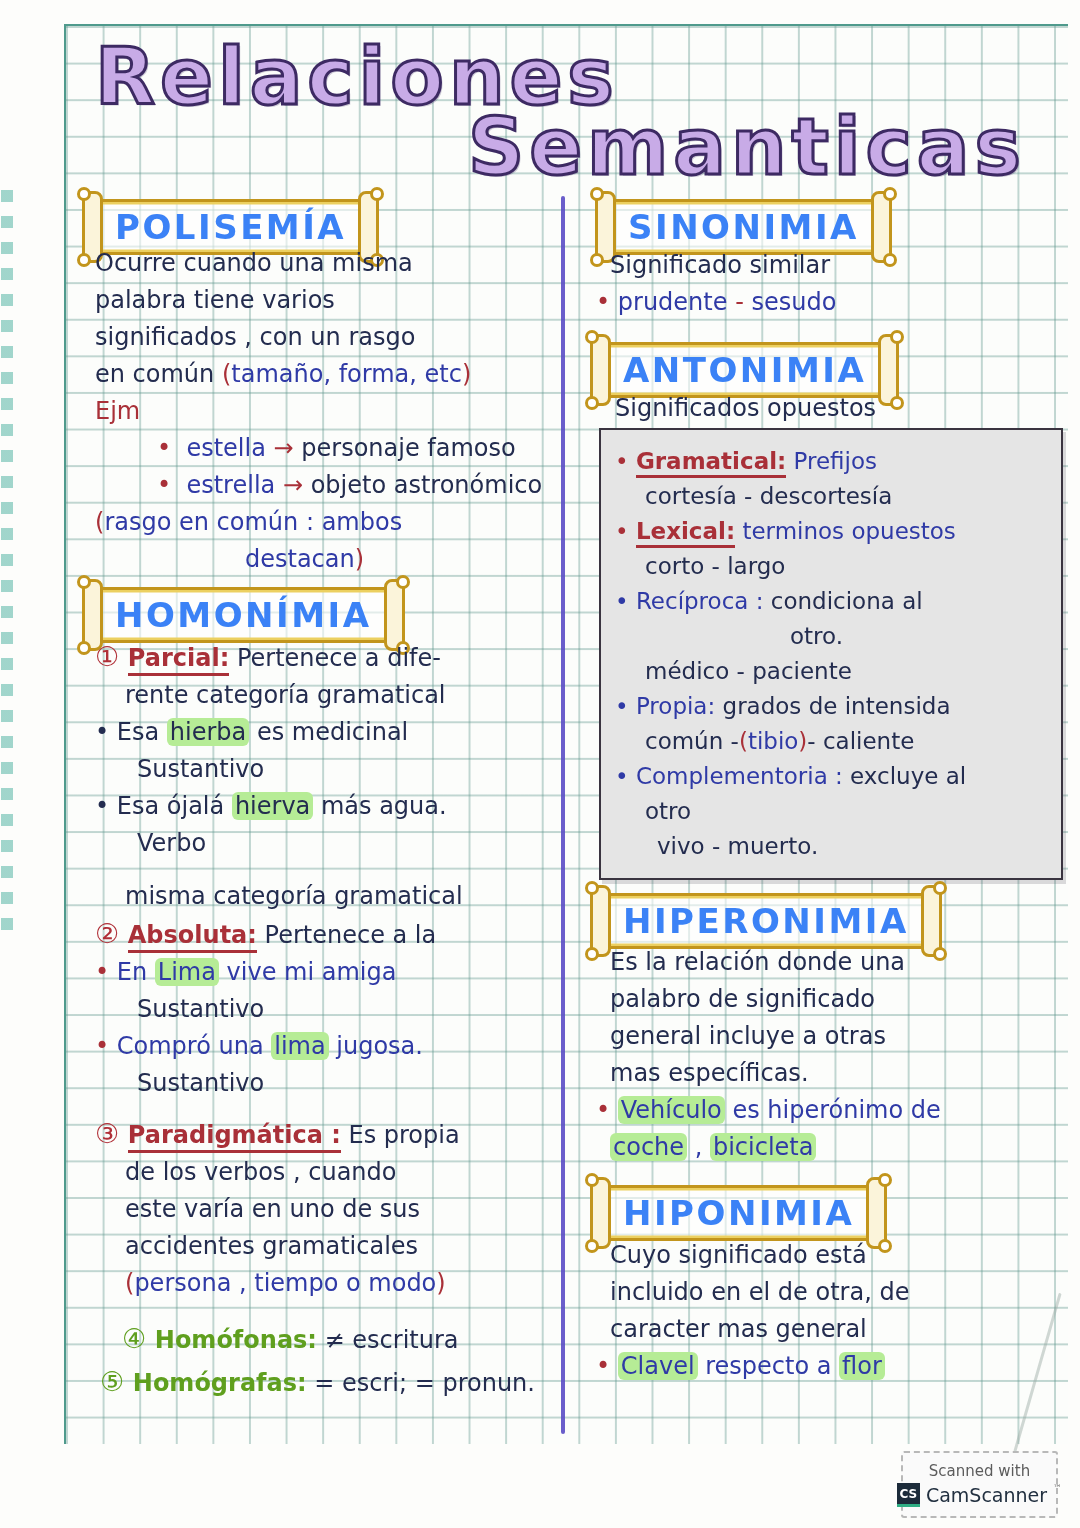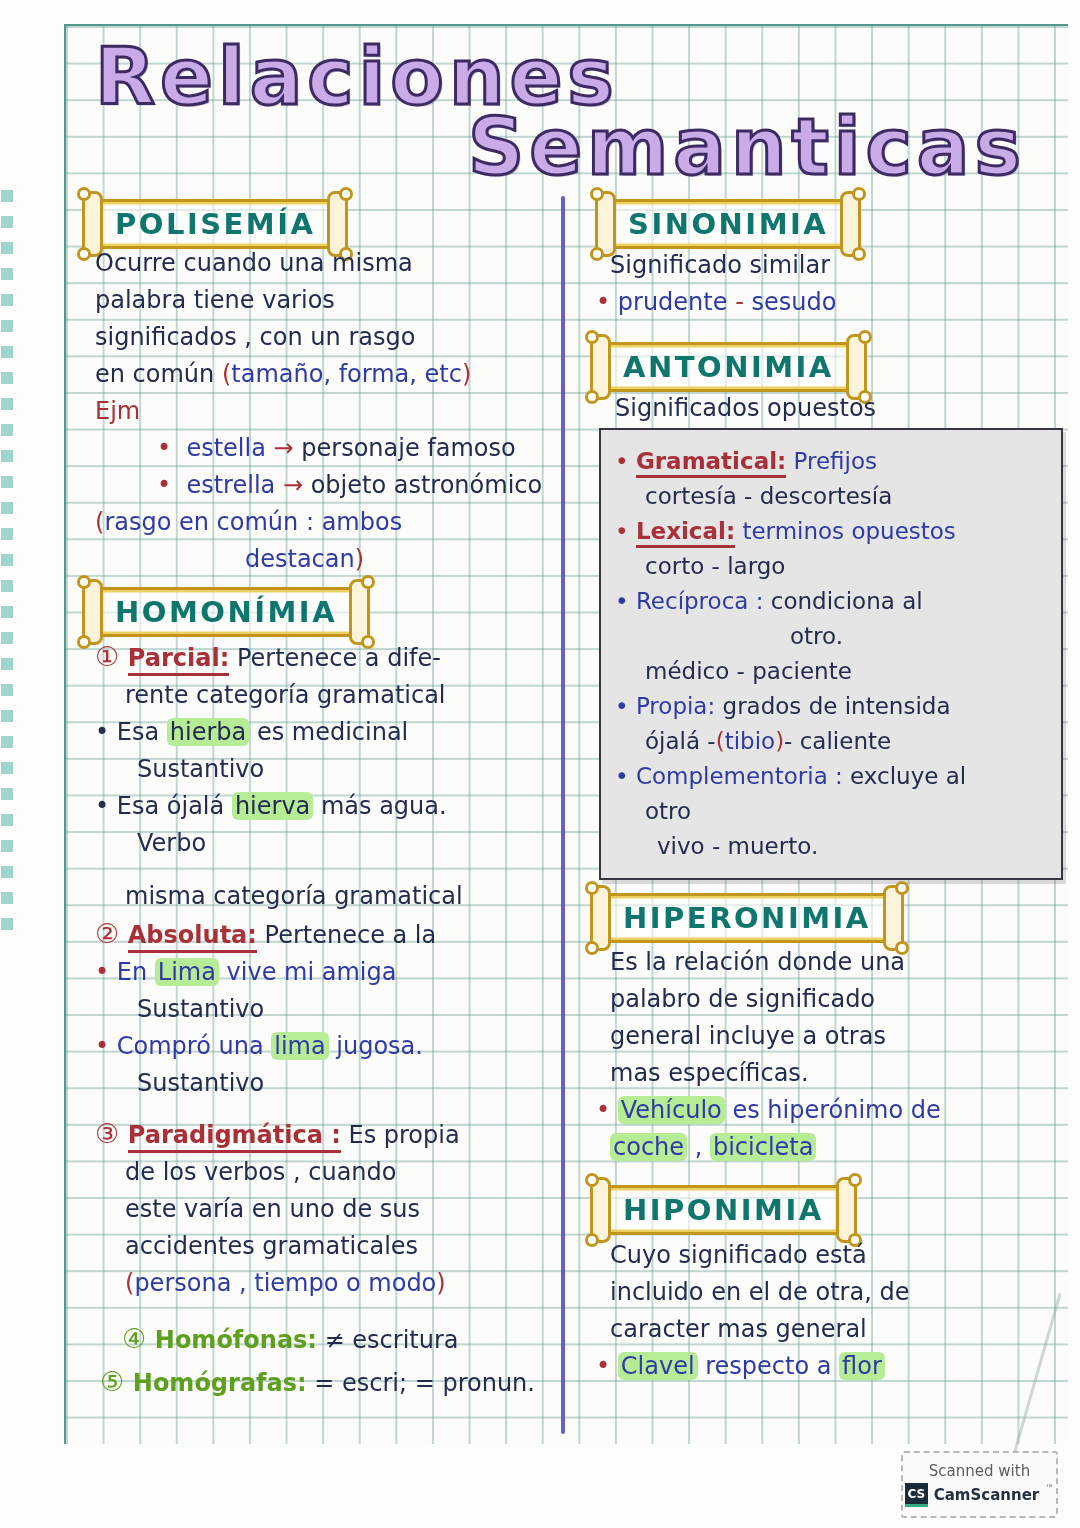--- a/index.html
+++ b/index.html
@@ -25,21 +25,21 @@
   .title1{left:95px;top:32px;}
   .title2{left:468px;top:102px;}
 
   
   .divider{position:absolute;left:561px;top:196px;width:4px;height:1238px;background:#5a4cc5;
         border-radius:2px;opacity:.9;}
 
   
   .scroll{position:absolute;display:inline-block;border:3px solid #c2951c;border-radius:2px;
         box-shadow:inset 0 0 0 2.5px #ecd060;background:rgba(255,255,255,.55);padding:5px 20px;}
-  .scroll-text{font-size:29px;font-weight:bold;color:#0f766e;letter-spacing:2.5px;white-space:pre;}
+  .scroll-text{font-size:34px;font-weight:bold;color:#3b82f6;letter-spacing:2.5px;white-space:pre;}
   .sh{position:absolute;top:-11px;bottom:-11px;width:15px;background:#fbf4da;
         border:3.5px solid #c2951c;border-radius:8px;}
   .sh-l{left:-13px}.sh-r{right:-13px}
   .sh::before,.sh::after{content:"";position:absolute;width:8px;height:8px;background:#fff;
         border:3px solid #c2951c;border-radius:50%;}
   .sh-l::before{top:-7px;left:-8px}.sh-l::after{bottom:-7px;left:-8px}
   .sh-r::before{top:-7px;right:-8px}.sh-r::after{bottom:-7px;right:-8px}
 
   
   .block{position:absolute;}
@@ -70,21 +70,21 @@
 
   
   .badge{position:absolute;left:901px;top:1451px;width:153px;height:63px;background:#fafafa;
         border:2px dashed #b8b8b8;border-radius:3px;display:flex;flex-direction:column;
         align-items:center;justify-content:center;gap:3px;}
   .badge-top{font-size:15px;color:#5c5c5c;}
   .badge-bottom{display:flex;align-items:center;gap:6px;}
   .cs-logo{width:23px;height:21px;background:#1c2b3a;border-radius:0;color:#ffffff;
         font-weight:bold;font-size:12px;display:flex;align-items:center;justify-content:center;
         border-bottom:3px solid #2fae84;}
-  .badge-brand{font-size:15px;font-weight:bold;color:#223040;}
+  .badge-brand{font-size:19px;font-weight:normal;color:#223040;}
   .badge-tm{font-size:9px;color:#707070;align-self:flex-start;}
 </style>
 </head>
 <body>
 
 <div class="page">
   <div class="grid"></div>
   <div class="edge-marks"></div>
   <div class="fold-line"></div>
 
@@ -169,21 +169,21 @@
 
   <div class="graynote">
     <div class="line"><span class="dot-red">•</span> <span class="redterm">Gramatical:</span><span class="t-blue"> Prefijos</span></div>
     <div class="line ind1">cortesía - descortesía</div>
     <div class="line"><span class="dot-red">•</span> <span class="redterm">Lexical:</span><span class="t-blue"> terminos opuestos</span></div>
     <div class="line ind1">corto - largo</div>
     <div class="line"><span class="dot-blue">•</span> <span class="blueterm">Recíproca :</span><span class="t-navy"> condiciona al</span></div>
     <div class="line ind5">otro.</div>
     <div class="line ind1">médico - paciente</div>
     <div class="line"><span class="dot-blue">•</span> <span class="blueterm">Propia:</span><span class="t-navy"> grados de intensida</span></div>
-    <div class="line ind1"><span class="t-navy">ójalá -</span><span class="t-red">(</span><span class="t-blue">tibio</span><span class="t-red">)</span><span class="t-navy">- caliente</span></div>
+    <div class="line ind1"><span class="t-navy">común -</span><span class="t-red">(</span><span class="t-blue">tibio</span><span class="t-red">)</span><span class="t-navy">- caliente</span></div>
     <div class="line"><span class="dot-blue">•</span> <span class="blueterm">Complementoria :</span><span class="t-navy"> excluye al</span></div>
     <div class="line ind1">otro</div>
     <div class="line ind2">vivo - muerto.</div>
   </div>
 
   <div class="scroll" style="left:600px;top:893px;">
     <span class="sh sh-l"></span>
     <span class="sh sh-r"></span>
     <span class="scroll-text">HIPERONIMIA</span>
   </div>

